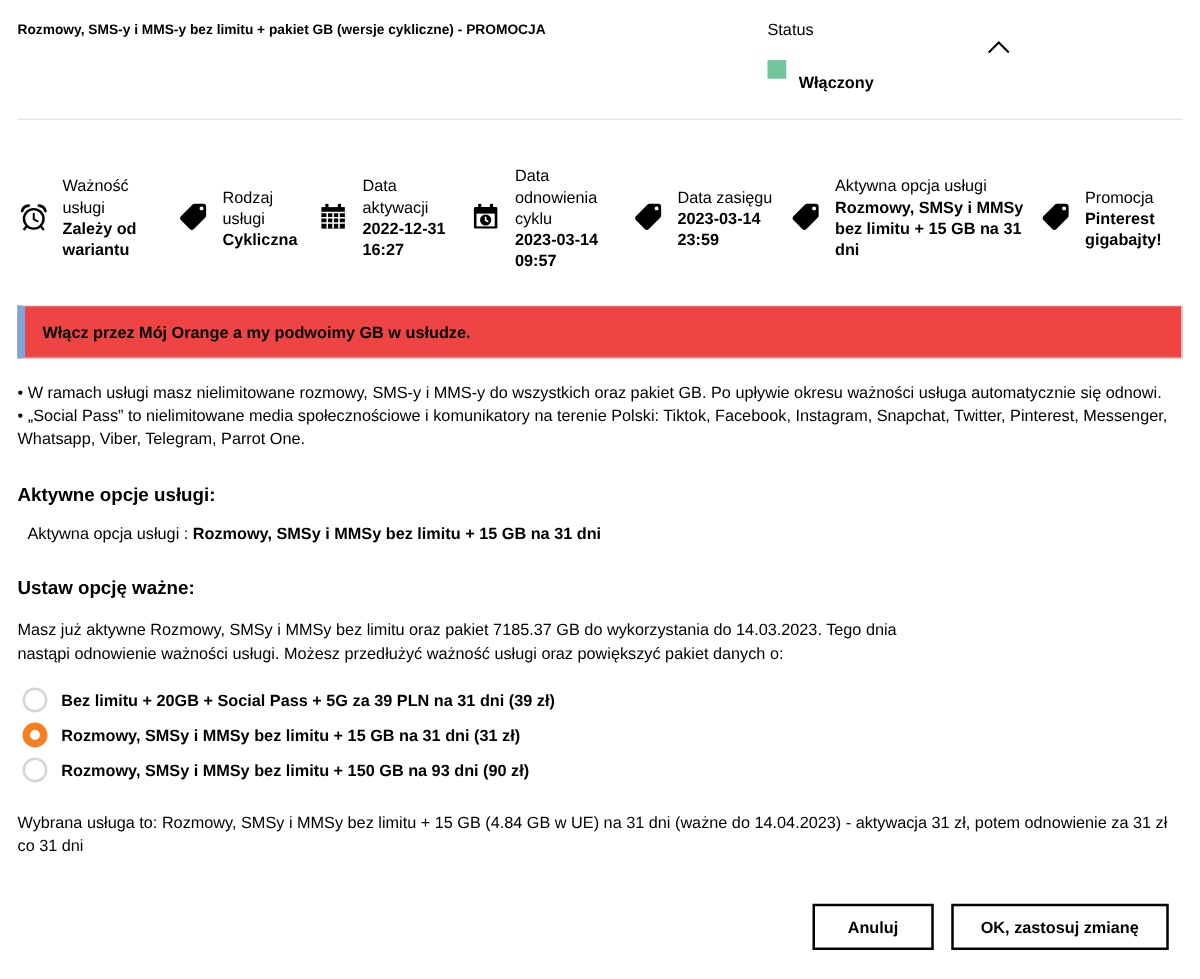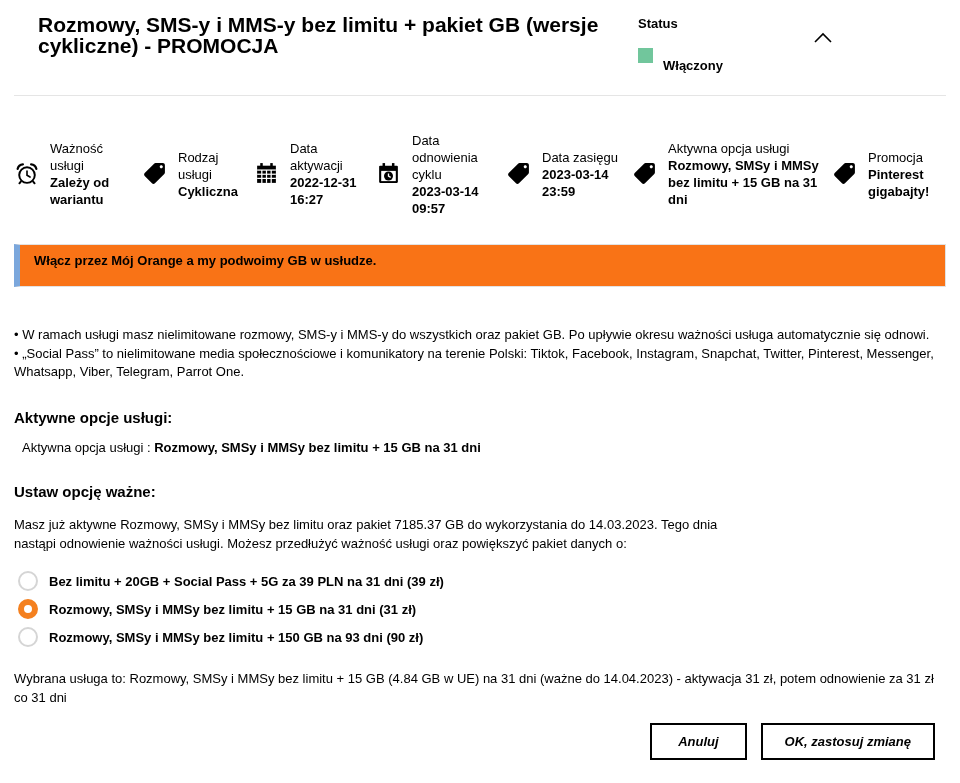--- a/index.html
+++ b/index.html
@@ -7,52 +7,52 @@
   body {
     width: 960px; height: 783px;
     font-family: "Liberation Sans", "DejaVu Sans", sans-serif;
     color: #000; font-size: 13px; position: relative; overflow: hidden;
   }
   .container { padding: 10px 14px 0 14px; }
 
   
   .header-row { display: flex; align-items: flex-start; padding-top: 4px; }
   .page-title {
-    font-size: 21px; font-weight: 700; line-height: 21px;
-    max-width: 600px; flex: 1; margin-left: 24px;
+    font-size: 11px; font-weight: 700; line-height: 21px;
+    max-width: 600px; flex: 1;
   }
   .status-block { width: 175px; margin-top: 2px; }
-  .status-label { font-size: 13px; line-height: 16px; font-weight: bold; }
+  .status-label { font-size: 13px; line-height: 16px; }
   .status-value-row { display: flex; align-items: center; gap: 10px; margin-top: 6px; }
   .status-swatch { width: 15px; height: 15px; background: #71c69c; }
   .status-value { font-weight: 700; margin-top: 20px; }
   .chevron-btn { background: none; border: none; cursor: pointer; padding: 0; margin-top: 18px; }
 
   .divider { border: none; border-top: 1px solid #e5e5e5; margin-top: 22px; }
 
   
   .info-row { display: flex; justify-content: space-between; margin-top: 24px; min-height: 108px; align-items: center; }
   .info-item { display: flex; align-items: center; gap: 10px; }
   .info-item .icon { flex: 0 0 auto; width: 26px; height: 26px; }
   .info-text { line-height: 17px; }
   .info-label { font-weight: 400; }
   .info-value { font-weight: 700; }
   .w1 { width: 116px; } .w2 { width: 100px; } .w3 { width: 110px; }
   .w4 { width: 118px; } .w5 { width: 114px; } .w6 { width: 188px; } .w7 { width: 114px; }
 
   
   .notice {
-    margin-top: 16px; background: #f97316;
+    margin-top: 16px; background: #ef4444;
     border: 1px solid #e2e2e2; border-left: 6px solid #7ba7dc;
-    min-height: 43px; display: flex; align-items: flex-start;
+    min-height: 43px; display: flex; align-items: center;
     padding: 8px 12px 8px 14px; font-weight: 700;
   }
 
   
-  .bullets { margin-top: 39px; line-height: 18px; }
+  .bullets { margin-top: 18px; line-height: 18px; }
   .bullet { margin-top: 1px; }
   .bullet::before { content: "\2022  "; }
 
   
   .section-heading { font-size: 15px; font-weight: 700; margin-top: 28px; }
   .active-option-line { margin-top: 14px; padding-left: 8px; }
   .active-option-line .val { font-weight: 700; }
   .set-desc { margin-top: 15px; max-width: 712px; line-height: 19px; }
 
   
@@ -68,21 +68,21 @@
   .summary { margin-top: 18px; line-height: 19px; max-width: 935px; }
 
   
   .footer-btns {
     position: absolute; right: 25px; top: 723px;
     display: flex; gap: 14px;
   }
   .btn {
     background: #fff; border: 2px solid #000; height: 37px;
     font-family: "Liberation Sans", "DejaVu Sans", sans-serif;
-    font-size: 13px; font-weight: 700; cursor: pointer; font-style: italic;
+    font-size: 13px; font-weight: 700; cursor: pointer;
   }
   .btn-cancel { padding: 0 26px; }
   .btn-ok { padding: 0 22px; }
 </style>
 </head>
 <body>
 
 <div class="container">
 
   <div class="header-row">

